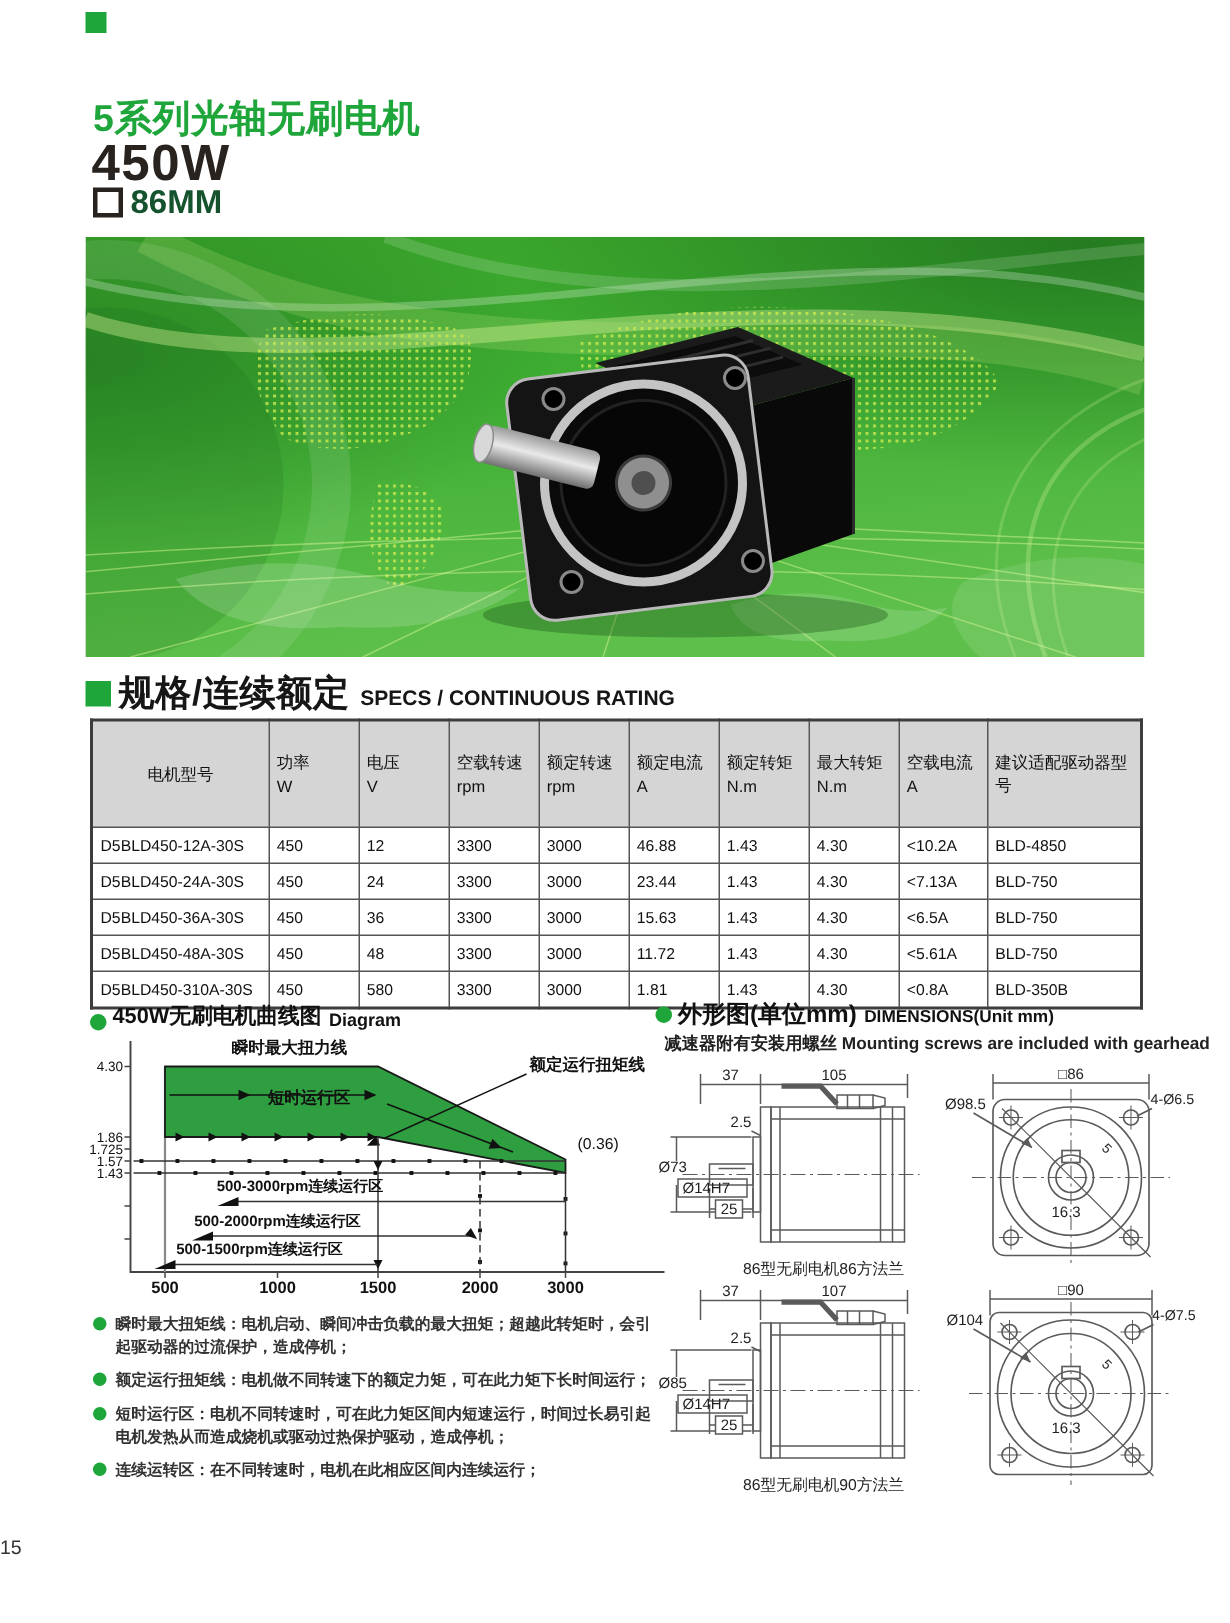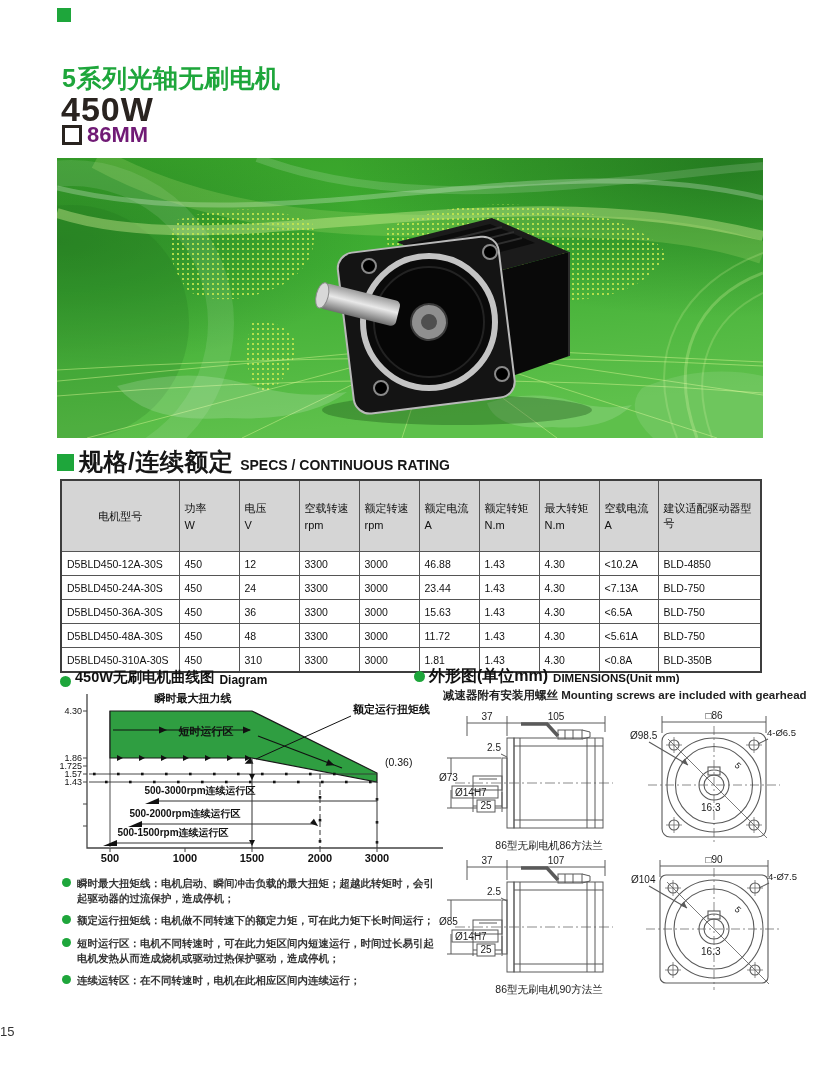--- a/index.html
+++ b/index.html
@@ -1,21 +1,21 @@
 <!DOCTYPE html>
 <html><head>
 <meta charset="utf-8">
 <style>
   html,body{margin:0;padding:0;background:#ffffff;}
   .page{position:relative;width:820px;height:1082px;background:#fff;overflow:hidden;
         font-family:"Liberation Sans","DejaVu Sans",sans-serif;color:#1a1a1a;}
   .brand-mark{position:absolute;left:57px;top:8px;width:14px;height:14px;background:#1ea63b;}
   .series-title{position:absolute;left:62px;top:62px;font-size:25px;font-weight:800;color:#1ea63b;letter-spacing:.5px;}
   .power-title{position:absolute;left:61px;top:90px;font-size:34px;font-weight:800;color:#29231f;letter-spacing:1px;}
-  .frame-title{position:absolute;left:62px;top:122px;font-size:22px;font-weight:800;color:#701a75;display:flex;align-items:center;gap:5px;}
+  .frame-title{position:absolute;left:62px;top:122px;font-size:22px;font-weight:800;color:#14532d;display:flex;align-items:center;gap:5px;}
   .frame-square{display:inline-block;width:14px;height:14px;border:3px solid #29231f;}
   .hero{position:absolute;left:57px;top:158px;width:706px;height:280px;}
   .hero svg{display:block;}
   .specs-header{position:absolute;left:57px;top:446px;display:flex;align-items:center;}
   .specs-square{width:17px;height:17px;background:#1ea63b;margin-right:5px;}
   .specs-title-cn{font-size:24px;font-weight:800;color:#161616;letter-spacing:.5px;}
   .specs-title-en{font-size:14px;font-weight:700;color:#161616;margin-left:7px;margin-top:6px;}
   table.spec{position:absolute;left:60px;top:479px;width:700px;border-collapse:collapse;
              border:2px solid #3d3d3d;table-layout:fixed;padding-left:12px;}
   table.spec th,table.spec td{border:1px solid #555;font-weight:400;}
@@ -25,21 +25,21 @@
   .th-unit{margin-top:3px;}
   .curve-title{position:absolute;left:60px;top:668px;display:flex;align-items:flex-end;font-weight:800;}
   .bullet{width:11px;height:11px;border-radius:50%;background:#1ea63b;margin-right:4px;flex:0 0 auto;}
   .curve-title-cn{font-size:14.5px;color:#111;}
   .curve-title-en{font-size:12px;margin-left:5px;color:#111;}
   .chart{position:absolute;left:55px;top:686px;width:390px;height:182px;}
   .notes{position:absolute;left:62px;top:876px;width:378px;margin:0;padding:0;list-style:none;}
   .notes li{display:flex;margin-bottom:7px;}
   .note-dot{flex:0 0 auto;width:9px;height:9px;border-radius:50%;background:#1ea63b;margin:2px 6px 0 0;}
   .note-text{font-size:10.5px;line-height:1.45;color:#333;font-weight:600;}
-  .dim-title{position:absolute;left:414px;top:666px;display:flex;align-items:center;font-weight:800;justify-content:center;}
+  .dim-title{position:absolute;left:437px;top:666px;display:flex;align-items:center;font-weight:800;justify-content:center;}
   .dim-title-cn{font-size:16px;color:#111;}
   .dim-title-en{font-size:11.5px;margin-left:5px;color:#111;margin-top:3px;}
   .dim-subtitle{position:absolute;left:443px;top:688px;font-size:11.5px;font-weight:700;color:#222;}
   .drawing1{position:absolute;left:437px;top:708px;width:370px;height:145px;}
   .drawing2{position:absolute;left:437px;top:852px;width:370px;height:145px;}
   .page-number{position:absolute;left:0;top:1024px;width:820px;font-size:13px;color:#333;}
   svg text{font-family:"Liberation Sans","DejaVu Sans",sans-serif;}
 </style>
 </head>
 <body>
@@ -251,21 +251,21 @@
           <td>3000</td>
           <td>11.72</td>
           <td>1.43</td>
           <td>4.30</td>
           <td>&lt;5.61A</td>
           <td>BLD-750</td>
         </tr>
         <tr>
           <td>D5BLD450-310A-30S</td>
           <td>450</td>
-          <td>310</td>
+          <td>580</td>
           <td>3300</td>
           <td>3000</td>
           <td>1.81</td>
           <td>1.43</td>
           <td>4.30</td>
           <td>&lt;0.8A</td>
           <td>BLD-350B</td>
         </tr>
       </tbody>
   </table>

